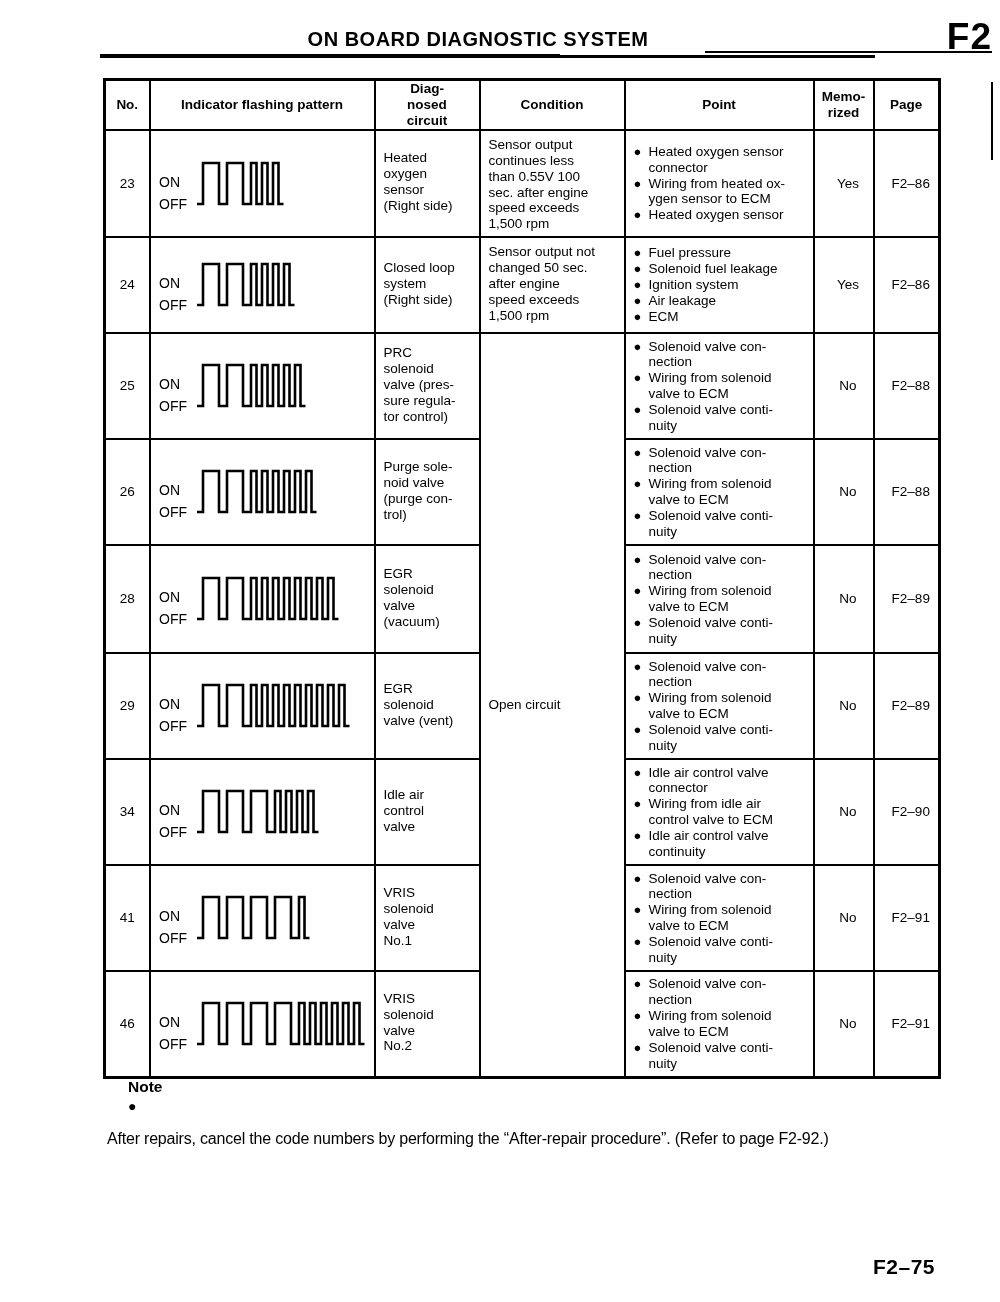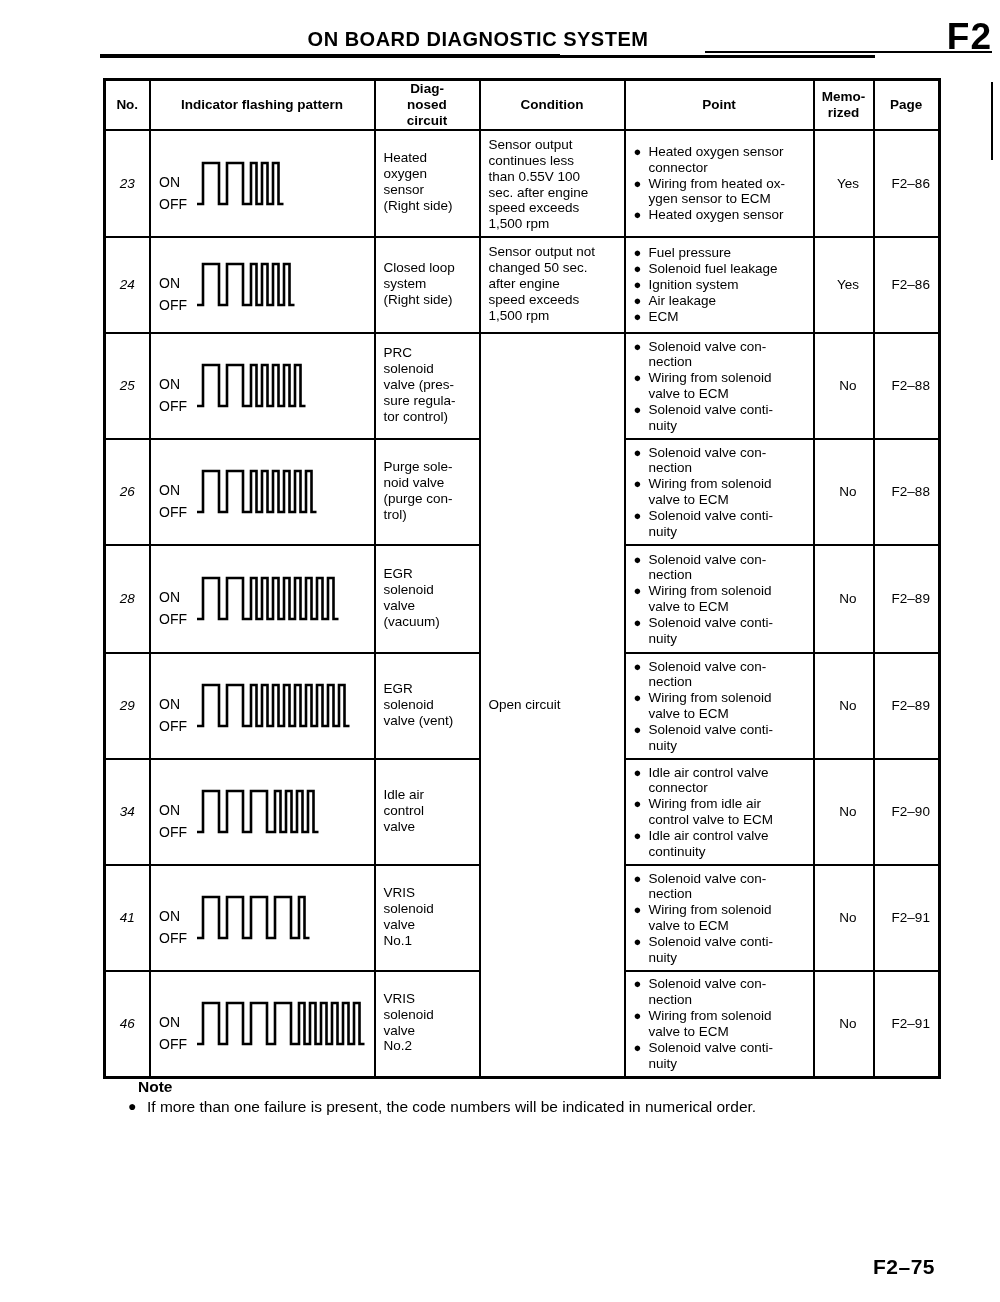--- a/index.html
+++ b/index.html
@@ -64,36 +64,36 @@
     line-height: 1.18;
     overflow: hidden;
   }
   table.diag th {
     font-weight: bold;
     text-align: center;
     vertical-align: middle;
     white-space: pre-line;
     height: 50px;
   }
-  td.c-no { text-align: center; vertical-align: middle; font-style: italic; }
+  td.c-no { text-align: center; vertical-align: middle; }
   td.c-pattern { vertical-align: middle; padding-left: 6px; }
   td.c-circuit { vertical-align: middle; padding: 4px 4px 7px 8px; white-space: pre-line; }
   td.c-cond { vertical-align: top; padding: 6px 4px 4px 8px; white-space: pre-line; }
   td.c-cond-merged { vertical-align: middle; padding-left: 8px; white-space: pre-line; }
   td.c-points { vertical-align: middle; padding: 4px 2px 4px 8px; }
   td.c-mem, td.c-page { text-align: center; vertical-align: middle; padding-left: 9px; }
   .pt { display: flex; align-items: flex-start; }
   .pt .pb { width: 15px; flex: 0 0 15px; font-size: 13px; line-height: 1.22; }
   .pt .pt-text { white-space: pre-line; }
   .wave-svg { display: block; }
   
   .note-title {
     position: absolute;
     top: 1078px; left: 128px;
-    font-size: 15.5px; font-weight: bold; margin-left: 10px;
+    font-size: 15.5px; font-weight: bold;
   }
   .note-item {
     position: absolute;
     top: 1098px; left: 128px; width: 800px;
     font-size: 15.5px;
     display: flex;
   }
   .note-item .pb { width: 19px; flex: 0 0 19px; font-size: 14px; }
   .after-line {
     position: absolute;
@@ -455,17 +455,17 @@
           </td>
           <td class="c-mem">No</td>
           <td class="c-page">F2–91</td>
         </tr>
       </tbody>
   </table>
 
   <div class="note-title">Note</div>
   <div class="note-item">
     <span class="pb">●</span>
-    <span>If more than one failure is present, the code numbers will be indicated in numerical order.</span>
   </div>
+  <div class="after-line">After repairs, cancel the code numbers by performing the “After-repair procedure”. (Refer to page F2-92.)</div>
   <div class="footer-page">F2–75</div>
 
 </div>
 
 </body></html>

